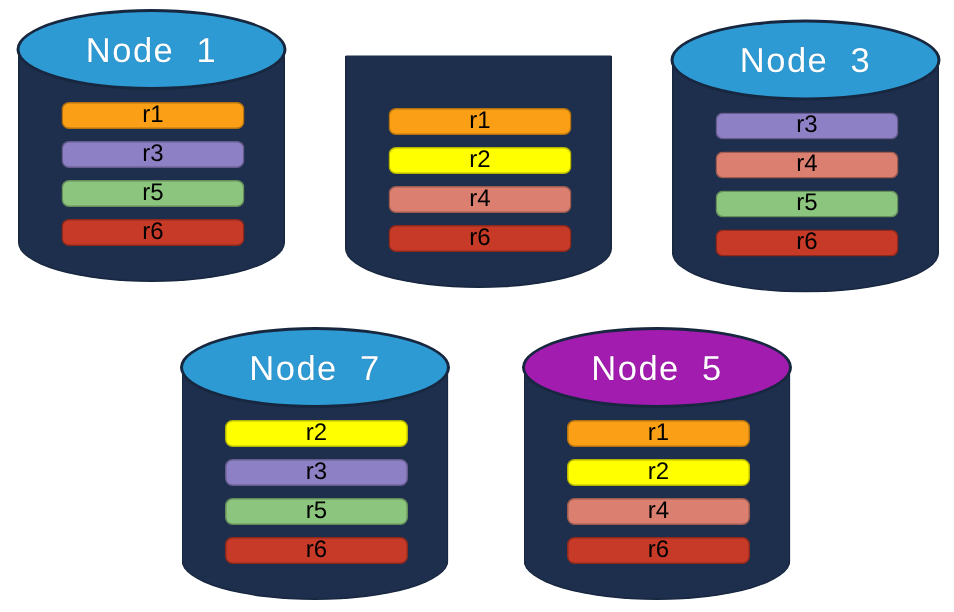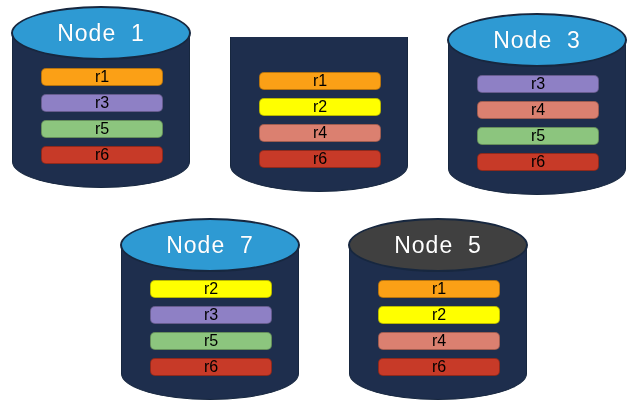--- a/index.html
+++ b/index.html
@@ -131,21 +131,21 @@
       <div class="bars">
         <div class="bar" style="background: rgb(255, 255, 0);">r2</div>
         <div class="bar" style="background: rgb(142, 128, 197);">r3</div>
         <div class="bar" style="background: rgb(140, 197, 126);">r5</div>
         <div class="bar" style="background: rgb(199, 58, 40);">r6</div>
       </div>
     </div>
 
     <div class="cylinder pos-5">
       <div class="cyl-body" style="background: rgb(30, 46, 77); border-color: rgb(23, 39, 63);"></div>
-      <div class="cyl-top" style="background: #404040; border-color: rgb(23, 39, 63);">
+      <div class="cyl-top" style="background: #a21caf; border-color: rgb(23, 39, 63);">
         <span class="node-label" style="color: rgb(255, 255, 255);">Node  5</span>
       </div>
       <div class="bars">
         <div class="bar" style="background: rgb(251, 160, 22);">r1</div>
         <div class="bar" style="background: rgb(255, 255, 0);">r2</div>
         <div class="bar" style="background: rgb(219, 128, 112);">r4</div>
         <div class="bar" style="background: rgb(199, 58, 40);">r6</div>
       </div>
     </div>
   </div>

